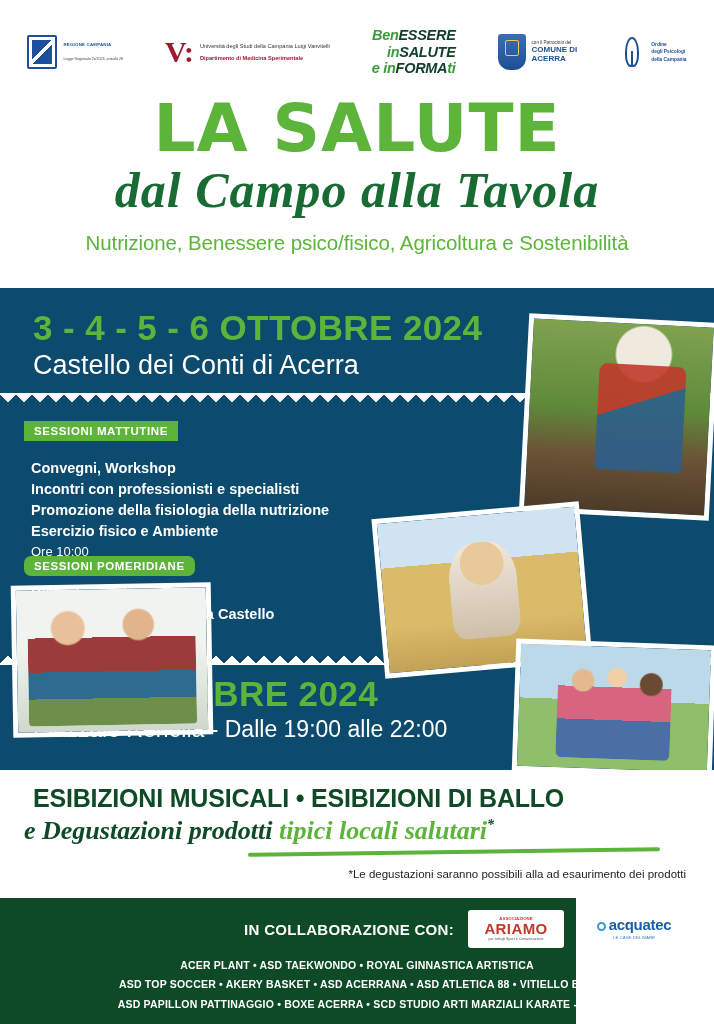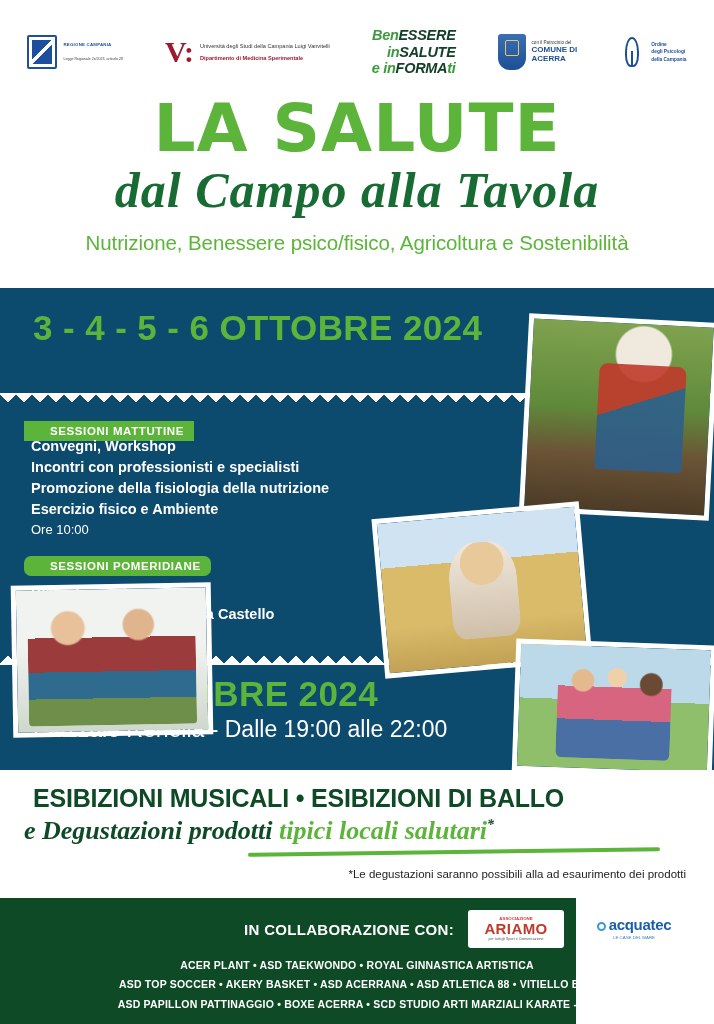--- a/index.html
+++ b/index.html
@@ -116,27 +116,27 @@
   }
   .place-big {
     position: absolute; left: 33px; top: 62px;
     font-size: 27px; color: #ffffff; font-weight: normal;
   }
 
   .sess-tag {
     position: absolute; left: 24px;
     background: #5cb53a; color: #ffffff;
     font-size: 11.5px; font-weight: bold; letter-spacing: .6px;
-    padding: 4px 10px 4px 26px;
+    padding: 4px 10px 4px 10px;
   }
   .tag-mattutine { top: 133px; }
   .tag-pomeridiane { top: 268px; border-radius: 7px; }
 
   .sess-body { position: absolute; left: 31px; color: #ffffff; }
-  .body-mattutine { top: 148px; }
+  .body-mattutine { top: 170px; }
   .body-pomeridiane { top: 295px; }
   .sess-body .ln { font-size: 14.5px; font-weight: bold; line-height: 1.45; }
   .sess-body .ora { font-size: 13px; font-weight: normal; line-height: 1.6; }
 
   .date-big2 {
     position: absolute; left: 33px; top: 386px;
     font-size: 35px; font-weight: bold; color: #5cb53a; letter-spacing: 0.4px;
   }
   .place-big2 {
     position: absolute; left: 33px; top: 428px;
@@ -284,20 +284,21 @@
 
   <div class="title-wrap">
     <div class="title-main">LA SALUTE</div>
     <div class="title-script">dal Campo alla Tavola</div>
     <div class="subtitle">Nutrizione, Benessere psico/fisico, Agricoltura e Sostenibilità</div>
   </div>
 
   <div class="green-panel">
 
     <div class="date-big">3 - 4 - 5 - 6 OTTOBRE 2024</div>
+    <div class="place-big">Castello dei Conti di Acerra</div>
 
     <div class="zig zig-top"></div>
 
     <div class="sess-tag tag-mattutine">SESSIONI MATTUTINE</div>
     <div class="sess-body body-mattutine">
       <div class="ln">Convegni, Workshop</div>
       <div class="ln">Incontri con professionisti e specialisti</div>
       <div class="ln">Promozione della fisiologia della nutrizione</div>
       <div class="ln">Esercizio fisico e Ambiente</div>
       <div class="ora">Ore 10:00</div>

